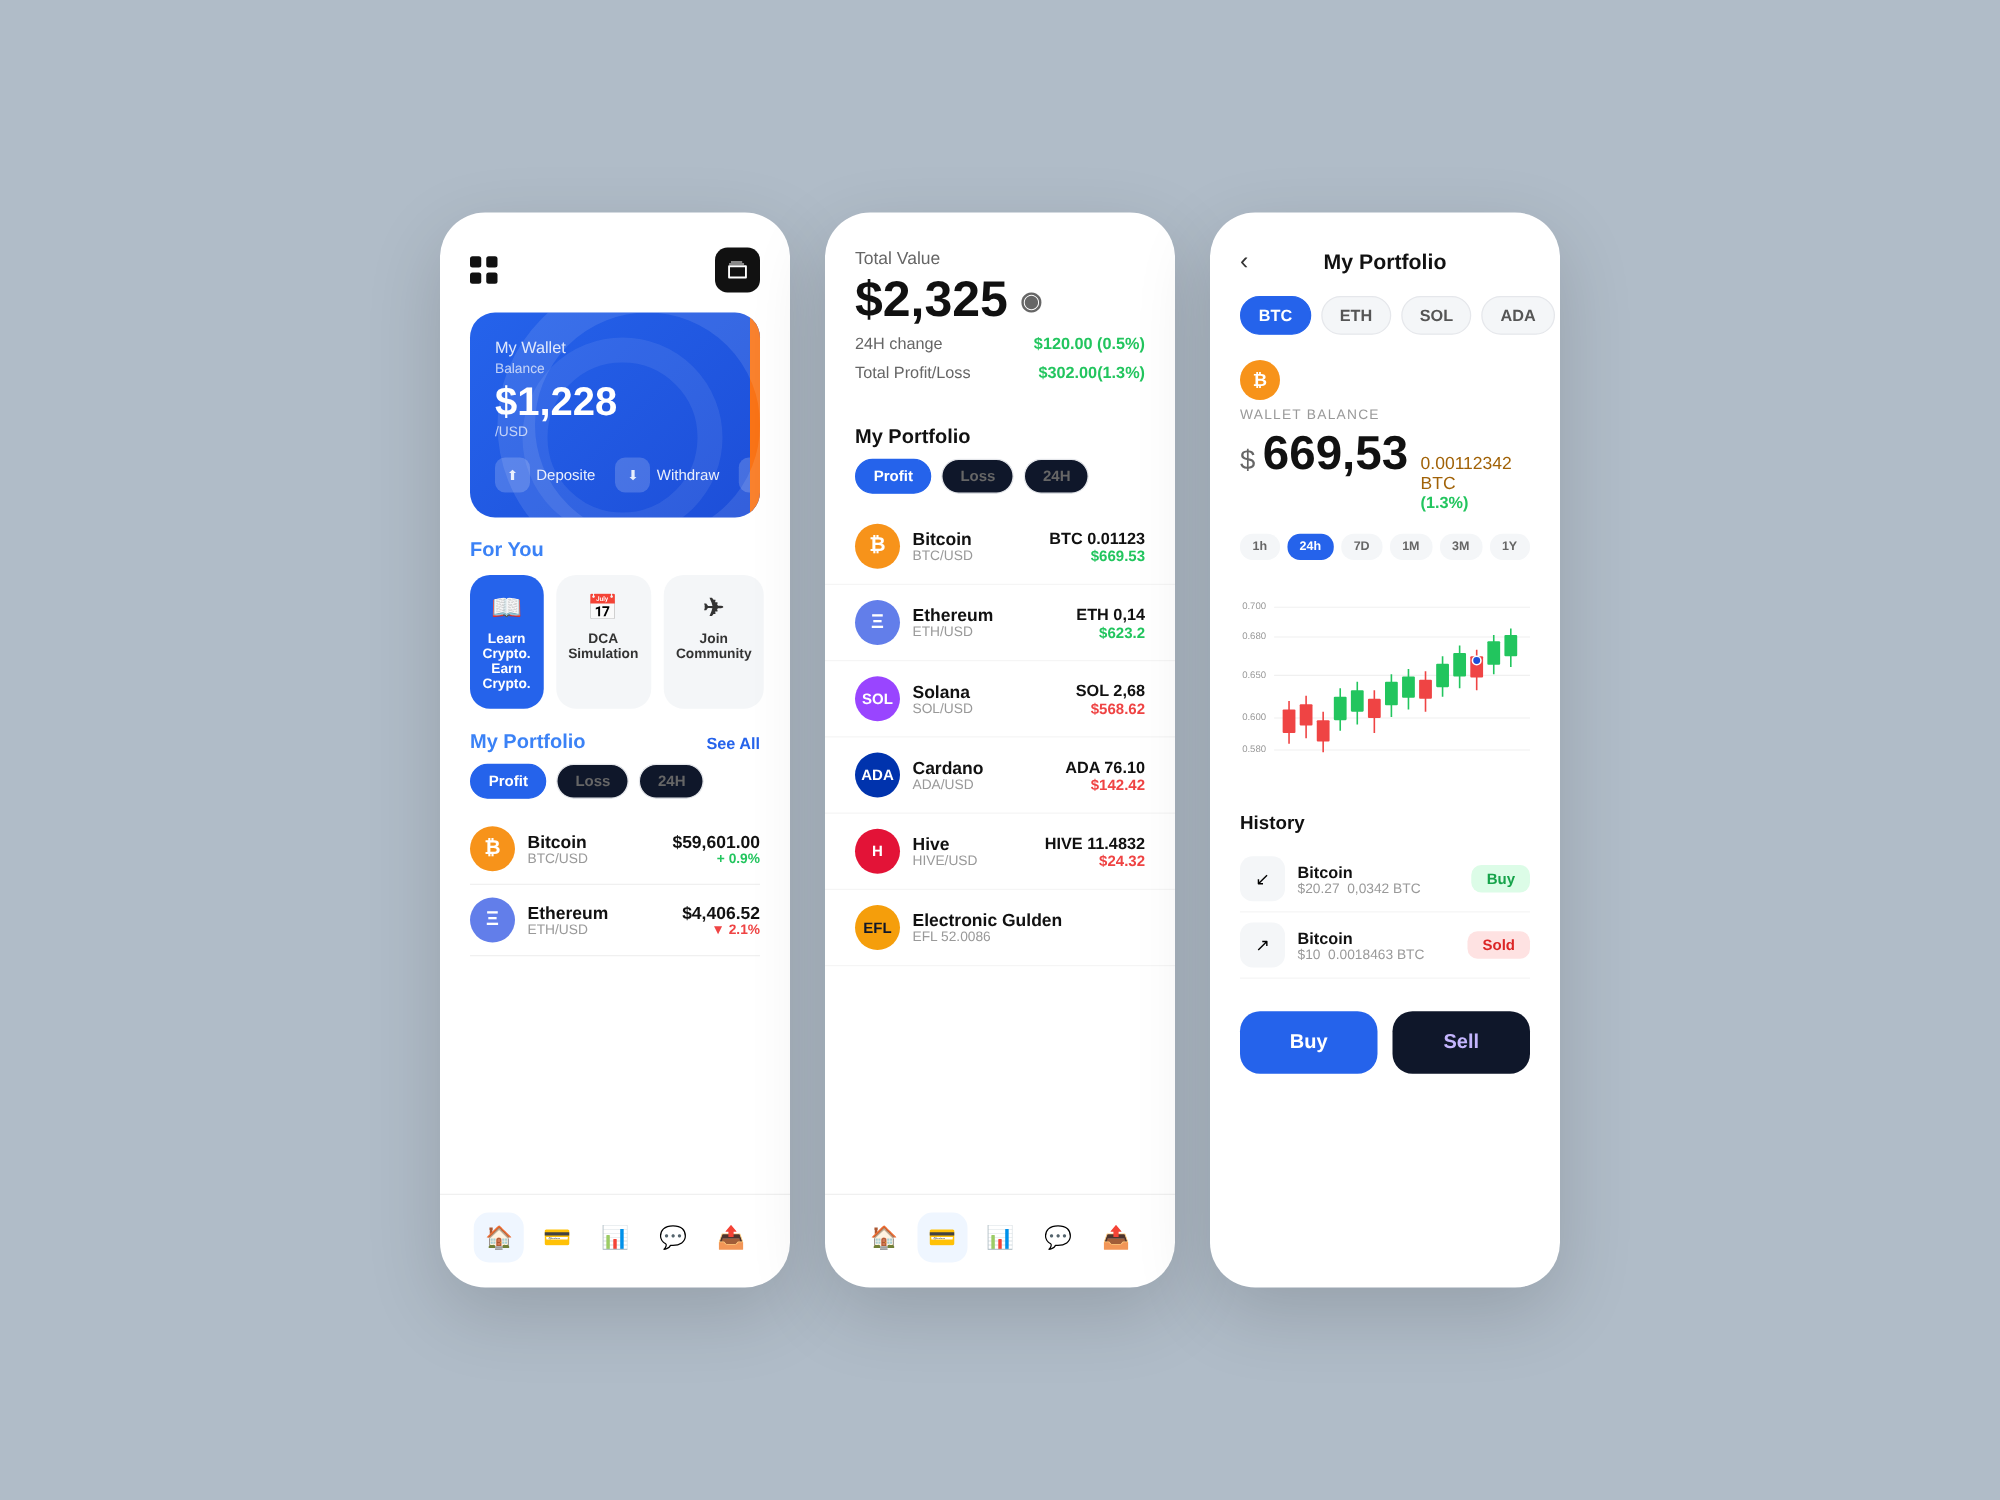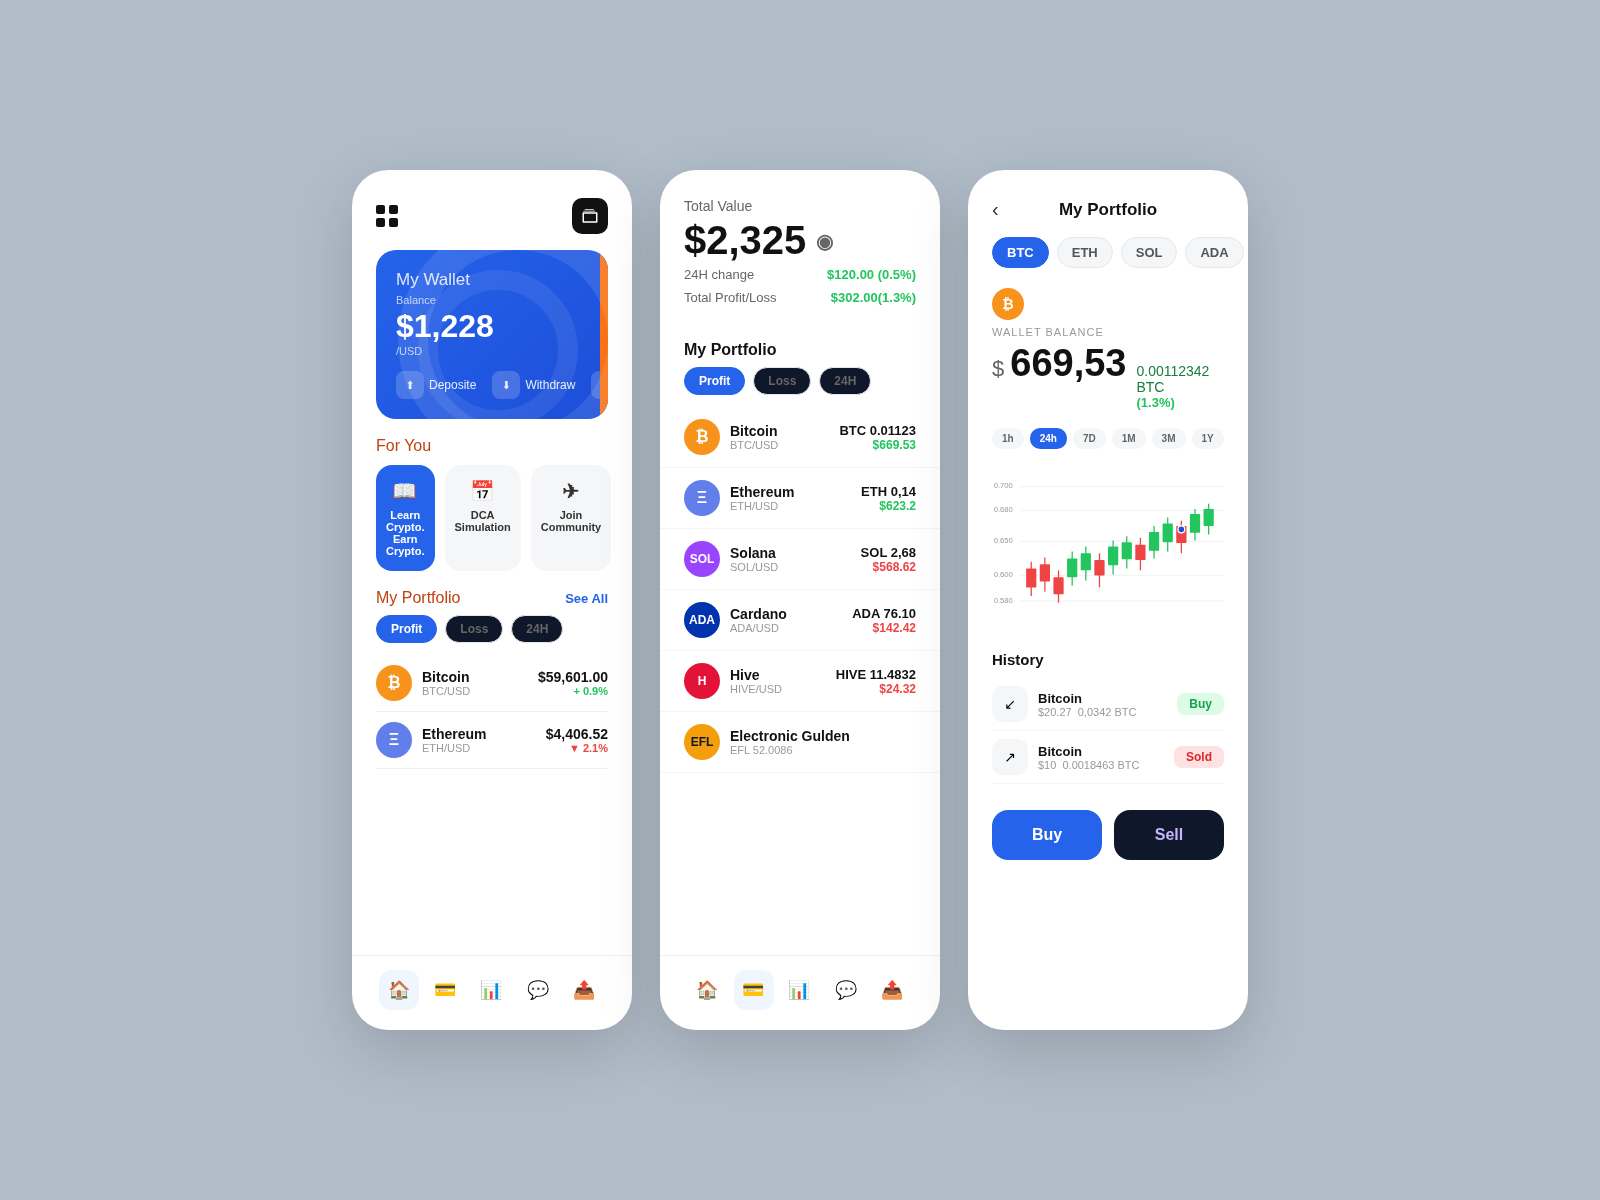--- a/index.html
+++ b/index.html
@@ -68,32 +68,32 @@
       border: 20px solid rgba(255,255,255,0.08);
       border-radius: 50%;
     }
     .orange-strip {
       position: absolute;
       right: -8px; top: 0; bottom: 0;
       width: 16px;
       background: #f97316;
       border-radius: 0 20px 20px 0;
     }
-    .wallet-label { font-size: 17px; opacity: 0.85; margin-bottom: 4px; }
+    .wallet-label { font-size: 13px; opacity: 0.85; margin-bottom: 4px; }
     .wallet-balance-label { font-size: 11px; opacity: 0.7; margin-bottom: 2px; }
     .wallet-amount { font-size: 32px; font-weight: 700; }
     .wallet-currency { font-size: 11px; opacity: 0.7; margin-bottom: 14px; }
     .wallet-actions { display: flex; gap: 16px; }
     .wallet-action { display: flex; align-items: center; gap: 5px; font-size: 12px; opacity: 0.9; }
     .wallet-action .icon-circle {
       width: 28px; height: 28px; background: rgba(255,255,255,0.2);
       border-radius: 8px; display: flex; align-items: center; justify-content: center; font-size: 11px;
     }
     .section-title {
-      font-size: 16px; font-weight: 400; color: #c2410c;
+      font-size: 16px; font-weight: 700; color: #3b82f6;
       padding: 18px 24px 10px;
     }
     .for-you-cards { display: flex; gap: 10px; padding: 0 24px; }
     .fy-card {
       flex: 1; border-radius: 16px; padding: 14px 10px;
       display: flex; flex-direction: column; align-items: center;
       gap: 6px; font-size: 11px; font-weight: 600; text-align: center;
       cursor: pointer;
     }
     .fy-card.blue { background: #2563eb; color: #fff; }
@@ -176,21 +176,21 @@
     .s3-wallet-section { padding: 8px 24px; }
     .btc-circle {
       width: 32px; height: 32px; background: #f7931a; border-radius: 50%;
       display: flex; align-items: center; justify-content: center;
       color: #fff; font-size: 14px; font-weight: bold; margin-bottom: 6px;
     }
     .wallet-balance-text { font-size: 11px; color: #999; letter-spacing: 1px; text-transform: uppercase; margin-bottom: 4px; }
     .s3-balance-row { display: flex; align-items: baseline; gap: 6px; }
     .s3-dollar { font-size: 22px; color: #666; }
     .s3-amount { font-size: 38px; font-weight: 800; color: #111; }
-    .s3-btc { font-size: 14px; color: #15803d; }
+    .s3-btc { font-size: 14px; color: #a16207; }
     .s3-pct { font-size: 13px; font-weight: 600; }
     .time-tabs { display: flex; gap: 6px; padding: 10px 24px; }
     .time-tab {
       padding: 5px 10px; border-radius: 10px; font-size: 10px; font-weight: 600;
       cursor: pointer;
     }
     .time-tab.active { background: #2563eb; color: #fff; }
     .time-tab.inactive { background: #f4f6f8; color: #666; }
     .chart-area { padding: 0 24px; height: 180px; }
     .chart-svg { width: 100%; height: 100%; }

